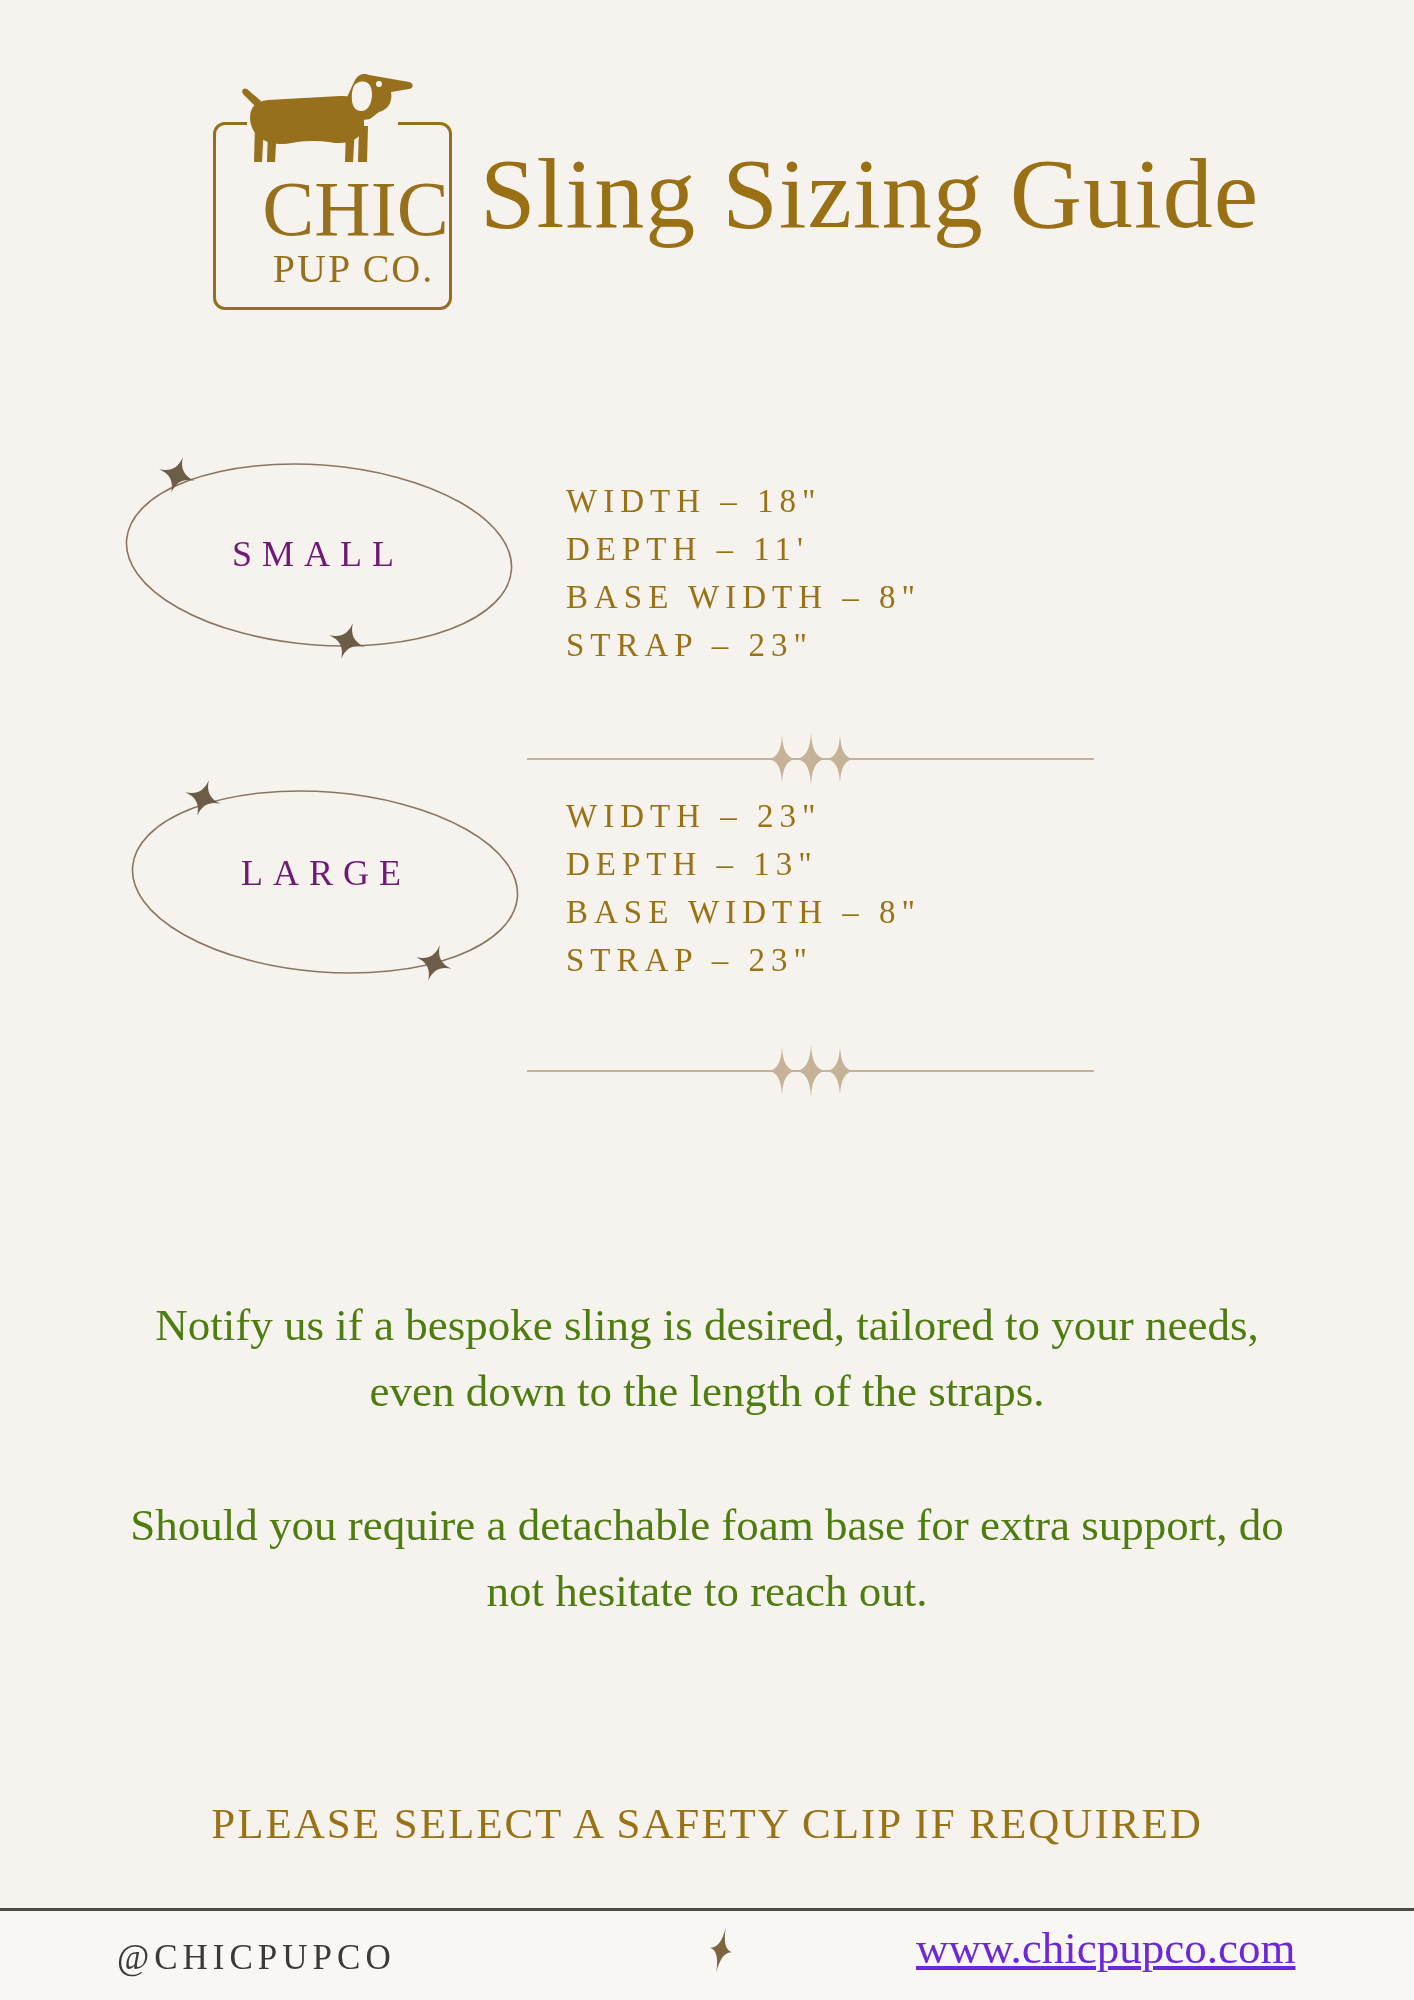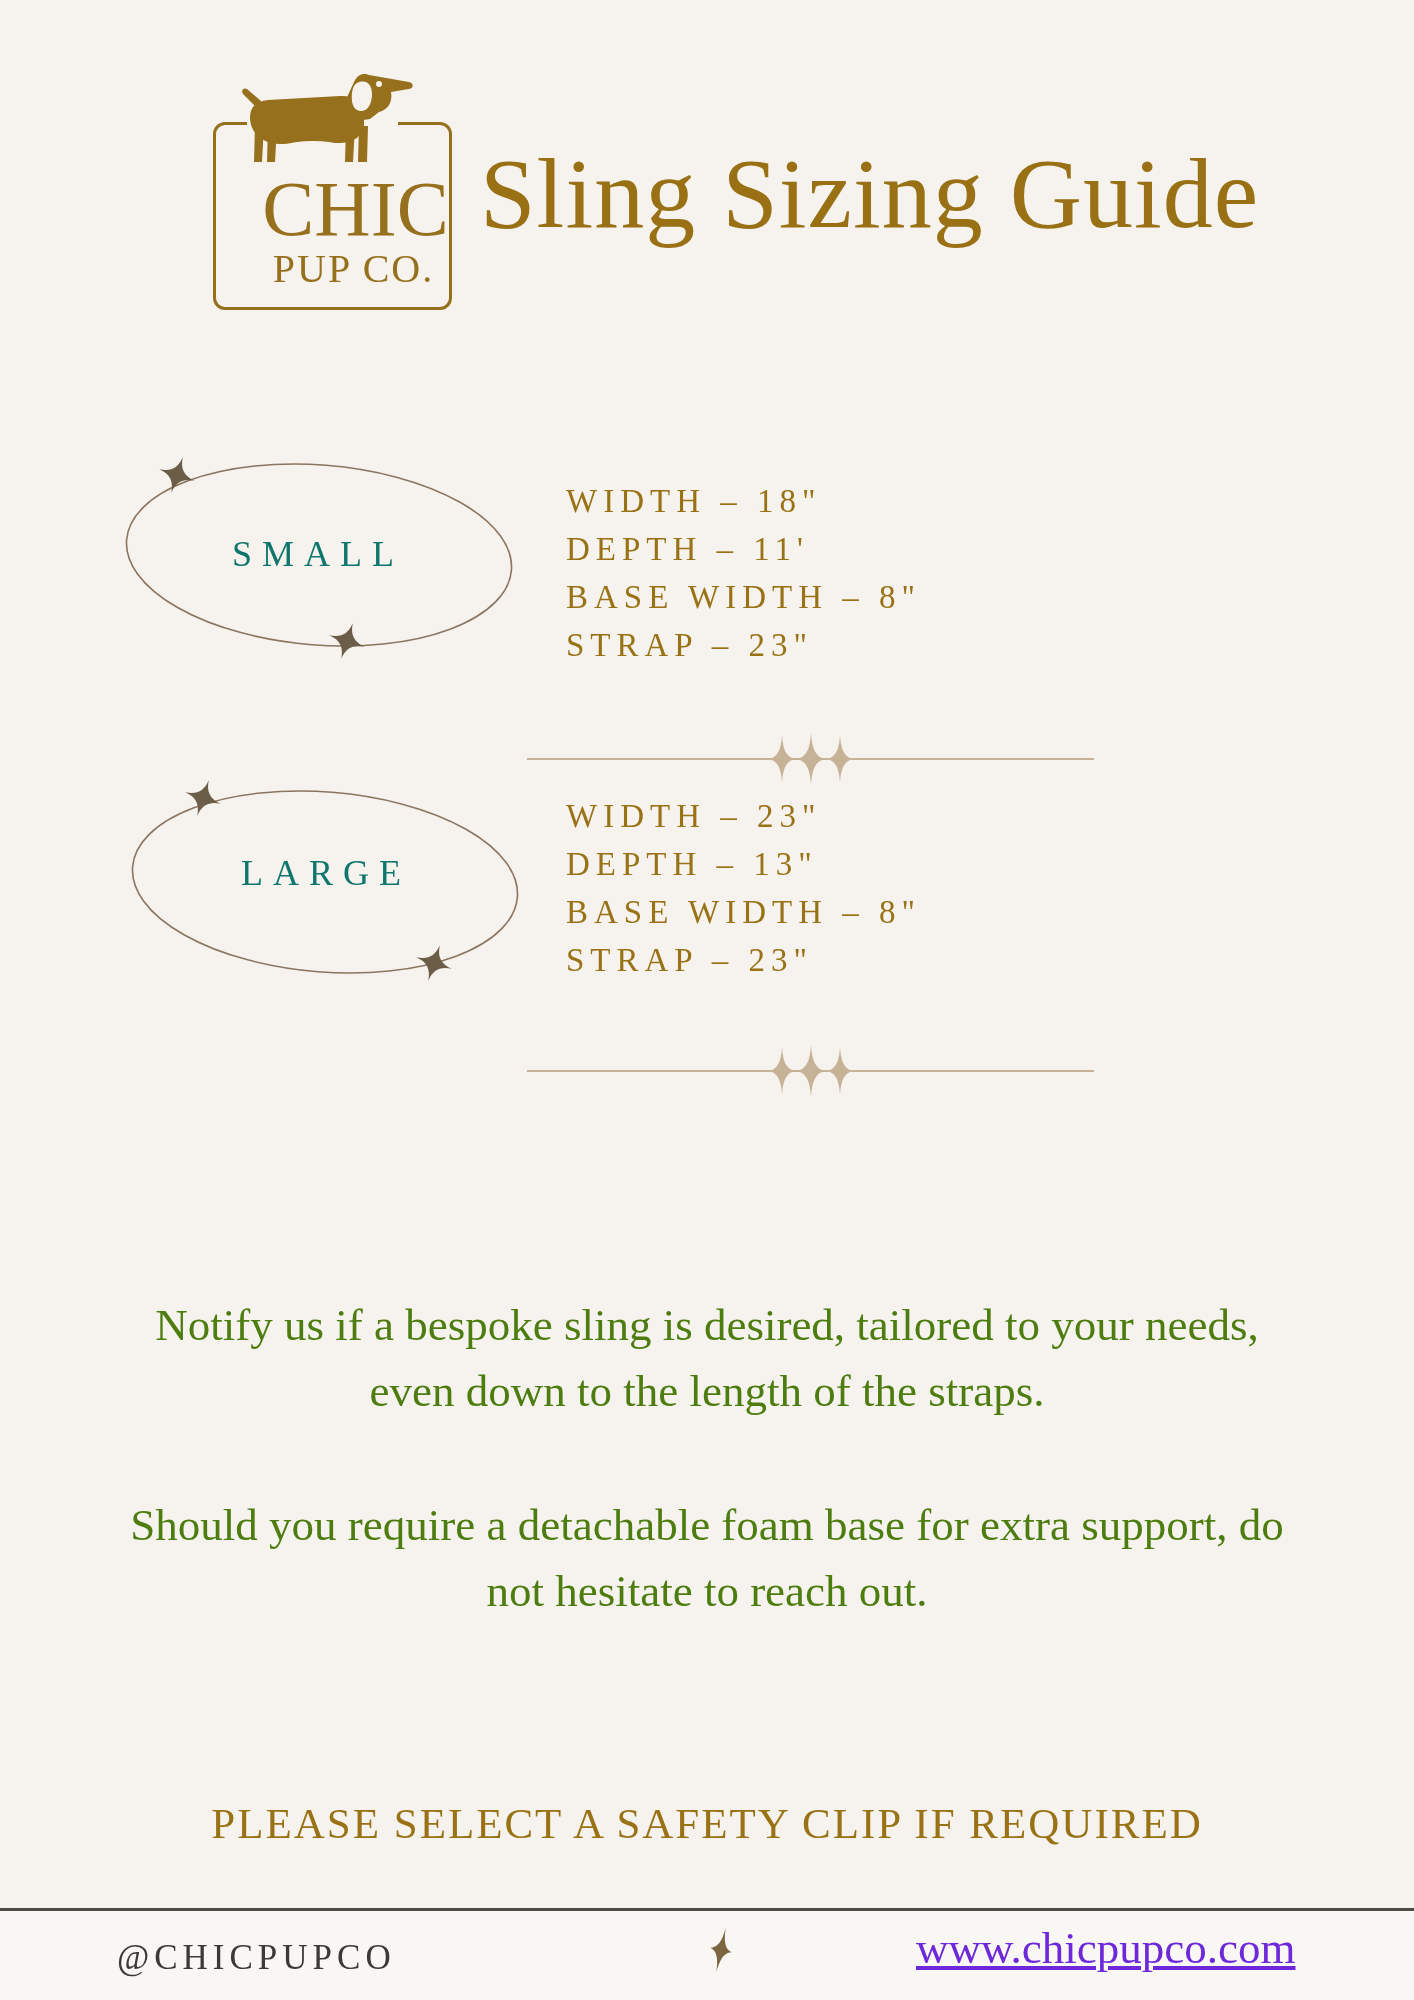--- a/index.html
+++ b/index.html
@@ -21,21 +21,21 @@
 
   
   .page-title{left:480px;top:144px;width:850px;font-size:100px;line-height:1;
     color:#997114;letter-spacing:1px;white-space:nowrap;}
 
   
   .ellipse-svg{width:415px;height:215px;}
   .ellipse-small{left:112px;top:448px;}
   .ellipse-large{left:118px;top:775px;}
   .size-label{width:300px;text-align:center;font-size:36px;line-height:1;
-    letter-spacing:10px;color:#0f766e;white-space:nowrap;}
+    letter-spacing:10px;color:#701a75;white-space:nowrap;}
   .label-small{left:168px;top:536px;}
   .label-large{left:176px;top:855px;text-align:center;}
   .specs{font-size:33px;line-height:48px;letter-spacing:6px;
     color:#9a7216;white-space:nowrap;}
   .specs-small{left:566px;top:477px;}
   .specs-large{left:566px;top:792px;}
 
   
   .divider-svg{width:567px;height:56px;}
   .divider1{left:527px;top:731px;}

